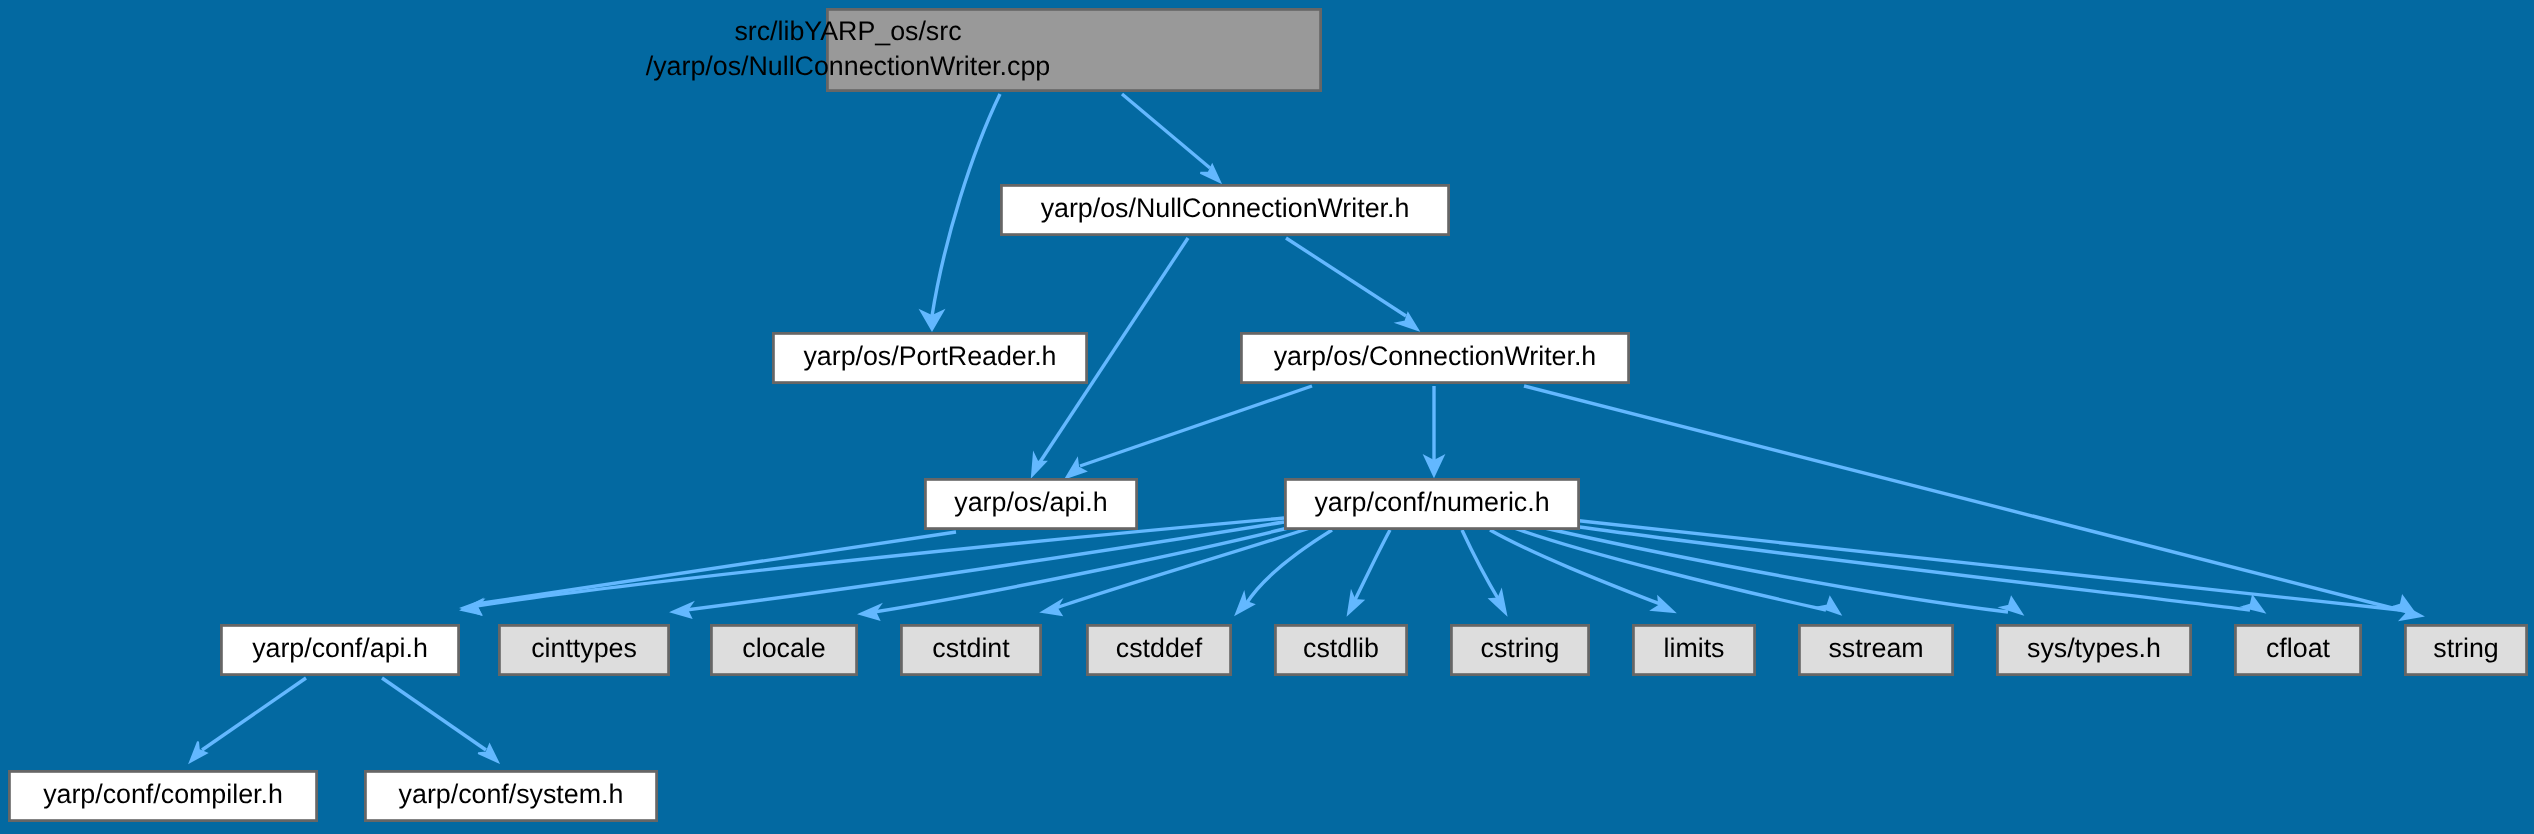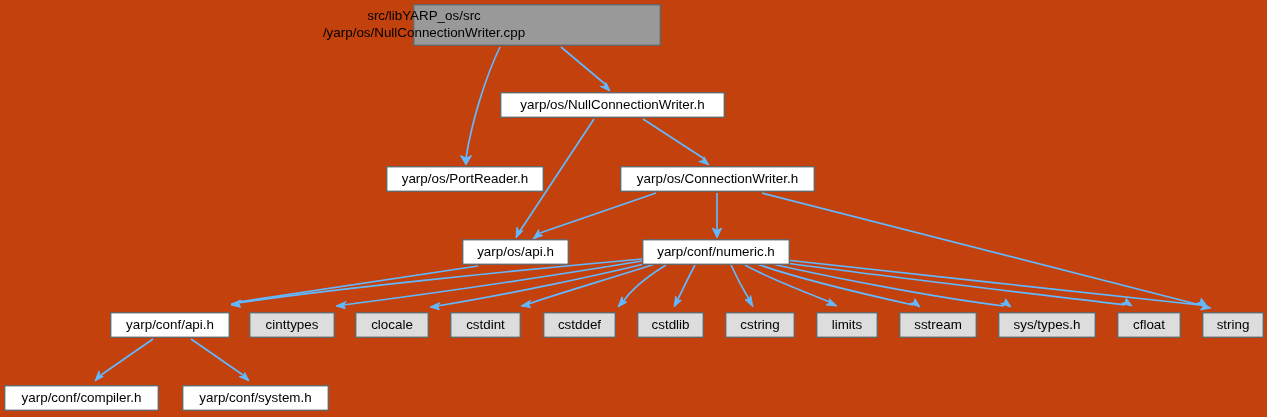--- a/index.html
+++ b/index.html
@@ -4,21 +4,21 @@
 <style>
   html, body {
     margin: 0;
     padding: 0;
     background: #000000;
   }
   #graph-root {
     position: relative;
     width: 1267px;
     height: 417px;
-    background: #c2410c;
+    background: #0369a1;
     overflow: hidden;
     font-family: "Liberation Sans", sans-serif;
   }
   #graph-svg {
     position: absolute;
     left: 0;
     top: 0;
     width: 1267px;
     height: 417px;
     display: block;

